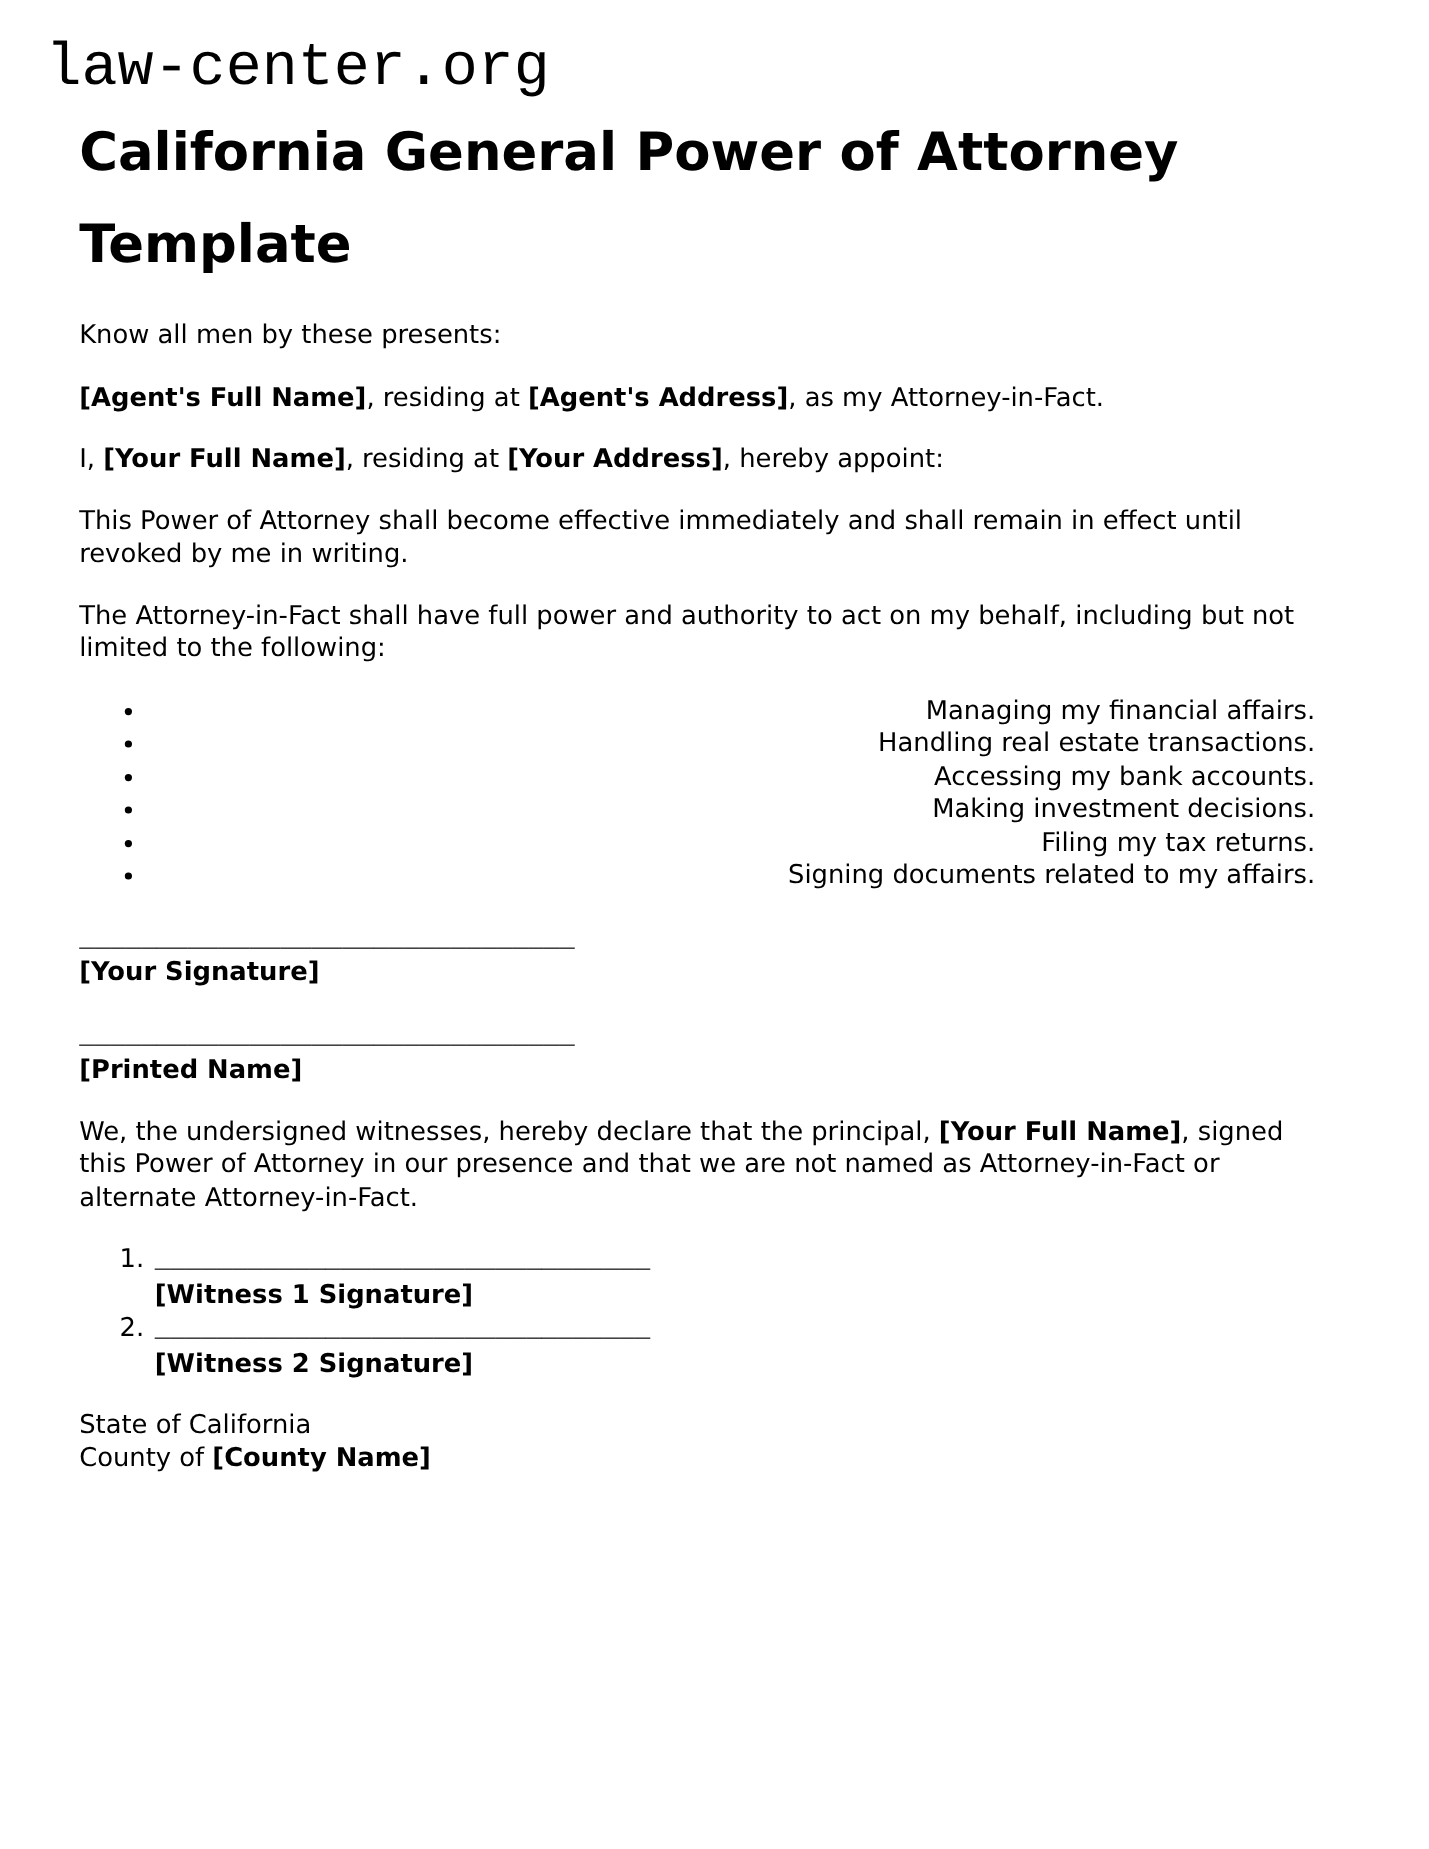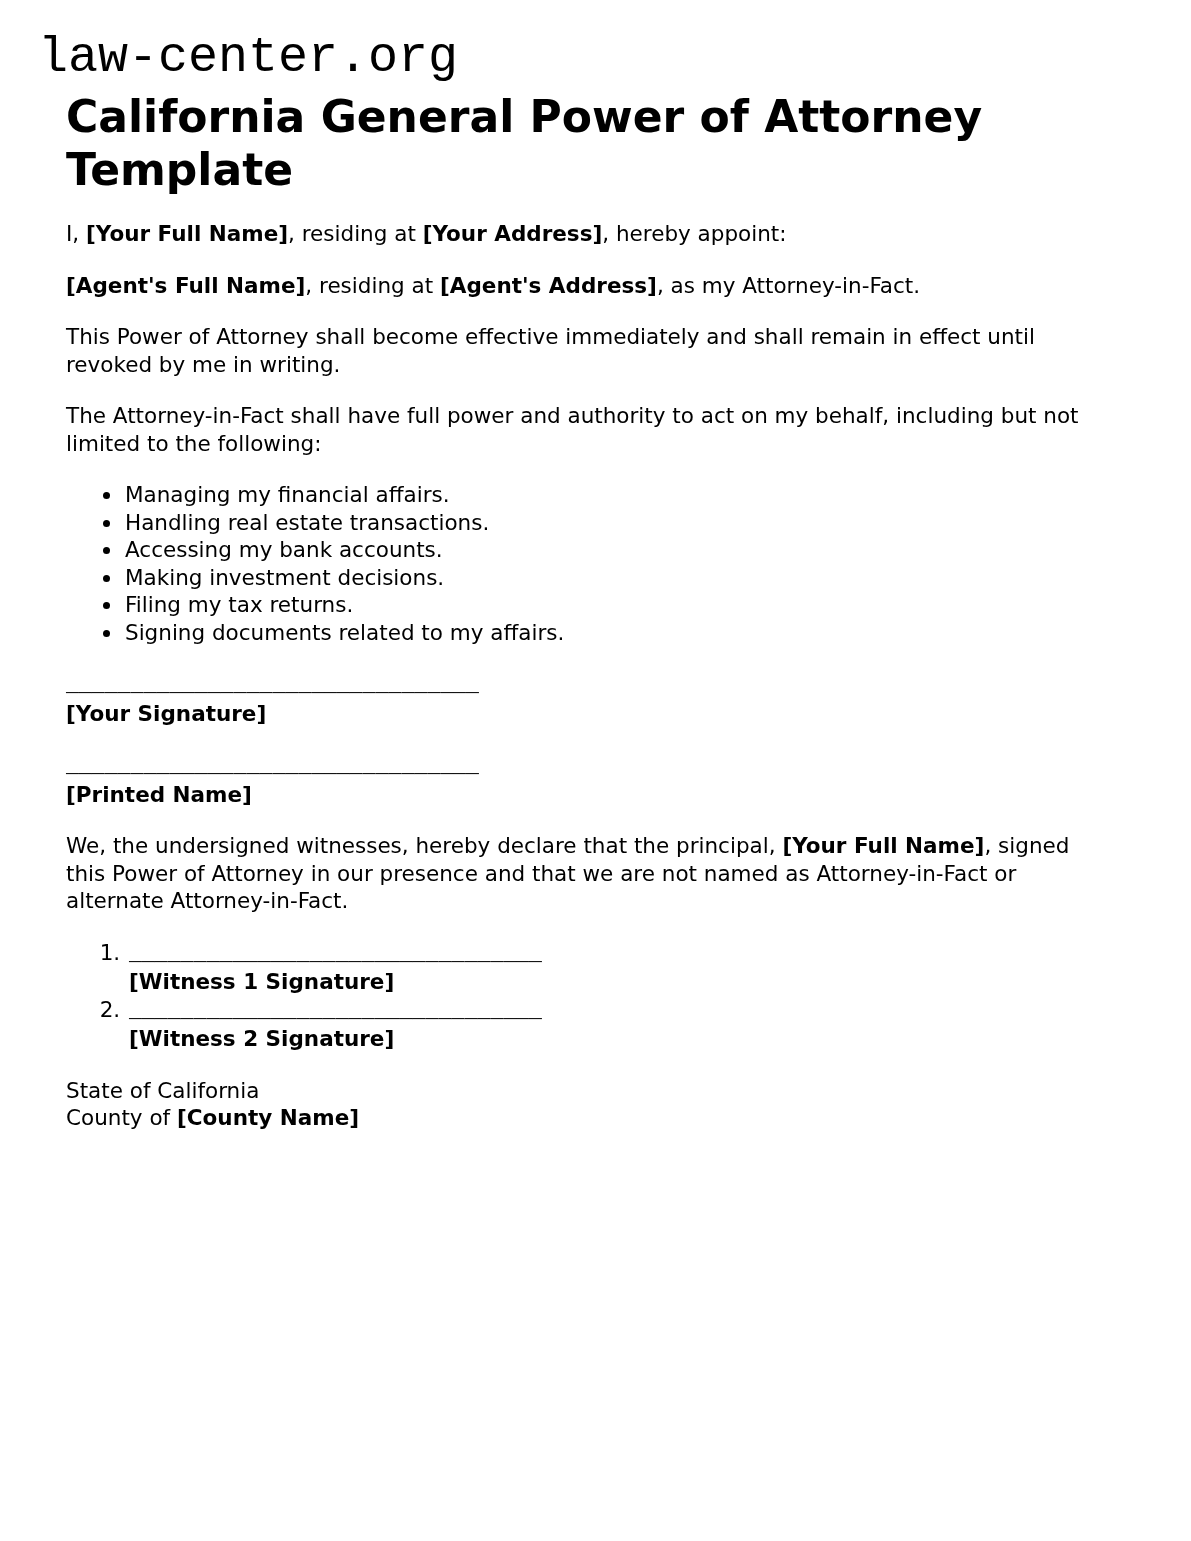--- a/index.html
+++ b/index.html
@@ -26,31 +26,32 @@
   .site-name {
     font-family: "Liberation Mono", "DejaVu Sans Mono", monospace;
     font-size: 50px;
     line-height: 56px;
     font-weight: 400;
     margin: 0 0 0 -28px;
     white-space: nowrap;
   }
   h1.doc-title {
     font-size: 44px;
-    line-height: 53px;
+    line-height: 76px;
     font-weight: bold;
     margin: 4px 0 12px 0;
   }
   p {
     margin: 24px 0;
   }
   ul.powers-list {
     margin: 24px 0;
     padding-left: 57px;
     list-style-type: disc;
+    text-align: right;
   }
   ul.powers-list li {
     margin: 0;
     padding-left: 2px;
   }
   ol.witness-list {
     margin: 24px 0;
     padding-left: 61px;
     list-style-type: decimal;
   }
@@ -71,24 +72,25 @@
 </head>
 <body>
 
 <div class="page">
 
   <div class="site-name">law-center.org</div>
 
   <h1 class="doc-title">California General Power of Attorney Template</h1>
 
 
+  <p>Know all men by these presents:</p>
+
+  <p><strong>[Agent's Full Name]</strong><span>, residing at </span><strong>[Agent's Address]</strong><span>, as my Attorney-in-Fact.</span></p>
 
   <p><span>I, </span><strong>[Your Full Name]</strong><span>, residing at </span><strong>[Your Address]</strong><span>, hereby appoint:</span></p>
-
-  <p><strong>[Agent's Full Name]</strong><span>, residing at </span><strong>[Agent's Address]</strong><span>, as my Attorney-in-Fact.</span></p>
 
   <p>This Power of Attorney shall become effective immediately and shall remain in effect until revoked by me in writing.</p>
 
   <p>The Attorney-in-Fact shall have full power and authority to act on my behalf, including but not limited to the following:</p>
 
   <ul class="powers-list">
     <li>Managing my financial affairs.</li>
     <li>Handling real estate transactions.</li>
     <li>Accessing my bank accounts.</li>
     <li>Making investment decisions.</li>

